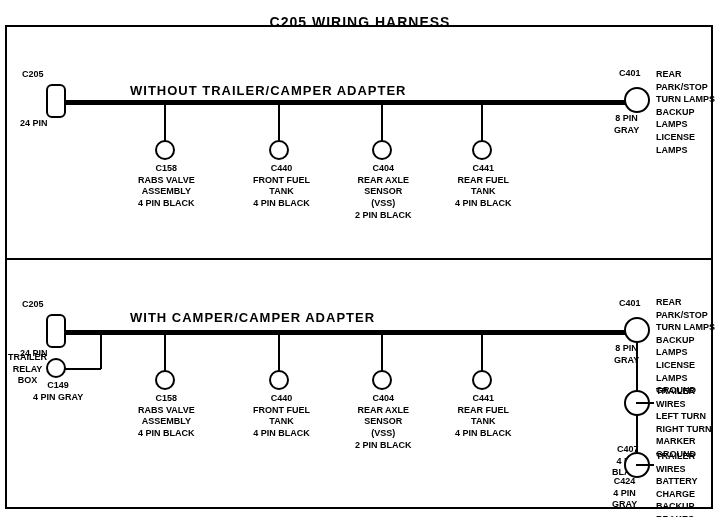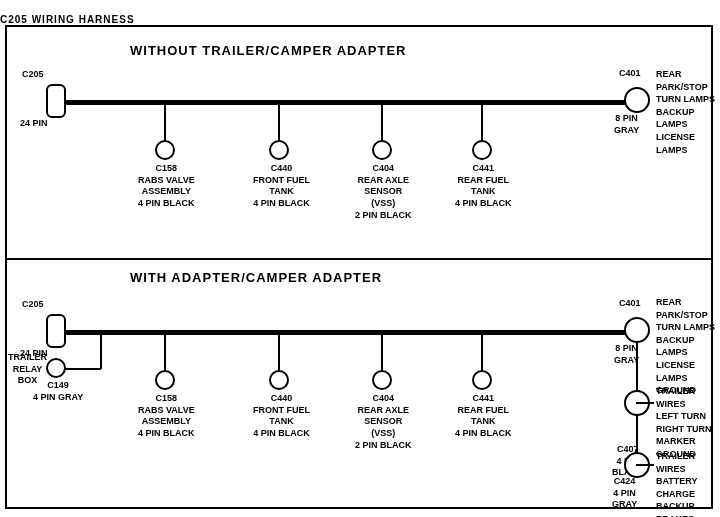--- a/index.html
+++ b/index.html
@@ -6,22 +6,22 @@
     body {
       width: 720px;
       height: 517px;
       background: #fff;
       font-family: Arial, sans-serif;
       font-size: 10px;
       overflow: hidden;
       position: relative;
     }
     .page-title {
-      text-align: left;
-      font-size: 10px;
+      text-align: center;
+      font-size: 14px;
       font-weight: bold;
       padding-top: 8px;
       letter-spacing: 1px;
     }
     .diagram-container {
       position: relative;
       width: 720px;
       height: 500px;
     }
     
@@ -58,20 +58,21 @@
       line-height: 1.3;
     }
     .label-left {
       text-align: left;
     }
     .section-title {
       position: absolute;
       font-size: 13px;
       font-weight: bold;
       letter-spacing: 1px;
+      margin-top: 40px;
     }
     
     .border-box {
       position: absolute;
       border: 2px solid #000;
       top: 25px;
       left: 5px;
       width: 708px;
       height: 484px;
     }
@@ -118,21 +119,21 @@
   <div class="label" style="top:163px;left:253px;">C440<br>FRONT FUEL<br>TANK<br>4 PIN BLACK</div>
 
   <div class="vline" style="top:104px;left:381px;height:40px;"></div>
   <div class="connector" style="top:140px;left:372px;width:20px;height:20px;"></div>
   <div class="label" style="top:163px;left:355px;">C404<br>REAR AXLE<br>SENSOR<br>(VSS)<br>2 PIN BLACK</div>
 
   <div class="vline" style="top:104px;left:481px;height:40px;"></div>
   <div class="connector" style="top:140px;left:472px;width:20px;height:20px;"></div>
   <div class="label" style="top:163px;left:455px;">C441<br>REAR FUEL<br>TANK<br>4 PIN BLACK</div>
 
-  <div class="section-title" style="top:270px;left:130px;">WITH  ADAPTER/CAMPER  ADAPTER</div>
+  <div class="section-title" style="top:270px;left:130px;">WITH  CAMPER/CAMPER  ADAPTER</div>
 
   <div class="hline" style="top:330px;left:65px;width:575px;height:5px;"></div>
 
   <div class="rect-connector" style="top:314px;left:46px;width:20px;height:34px;"></div>
   <div class="label" style="top:299px;left:22px;">C205</div>
   <div class="label" style="top:348px;left:20px;">24 PIN</div>
 
   <div class="label" style="top:352px;left:8px;">TRAILER<br>RELAY<br>BOX</div>
 
   <div class="vline" style="top:334px;left:100px;height:35px;"></div>

